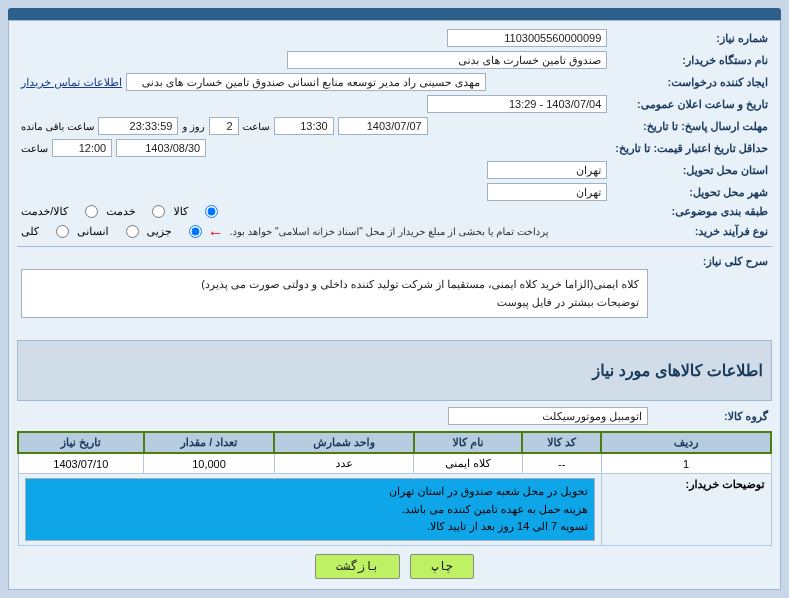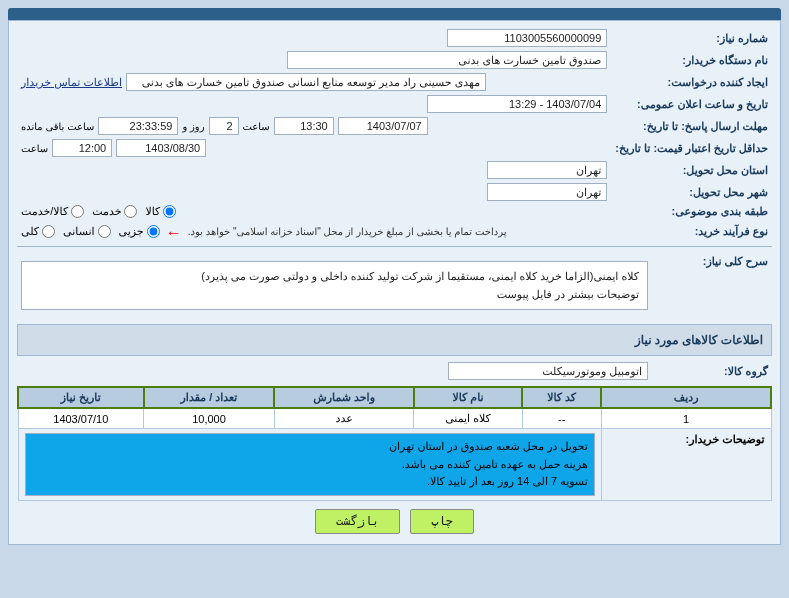--- a/index.html
+++ b/index.html
@@ -69,31 +69,31 @@
     }
     .blue-link {
       color: #1a3a8a;
       text-decoration: underline;
       cursor: pointer;
       font-size: 11px;
     }
     .section-title {
       background: #d0dde8;
       border: 1px solid #a0b8d0;
-      padding: 8px 8px;
+      padding: 20px 8px;
       font-weight: bold;
-      font-size: 12px;
+      font-size: 16px;
       color: #1a3a5c;
       margin: 4px 0;
     }
     .note-box {
       background: white;
       border: 1px solid #a0b0c0;
       padding: 6px 8px;
-      margin: 8px 0;
+      margin: 16px 0;
       text-align: right;
       font-size: 11px;
       color: #222;
       line-height: 1.6;
     }
     .product-table {
       width: 100%;
       border-collapse: collapse;
       margin: 4px 0;
       font-size: 11px;
@@ -128,21 +128,21 @@
     }
     .radio-group {
       display: flex;
       gap: 8px;
       flex-direction: row-reverse;
       align-items: center;
     }
     .radio-item {
       display: flex;
       align-items: center;
-      gap: 3px;
+      gap: 17px;
       flex-direction: row-reverse;
     }
     .btn-group {
       display: flex;
       justify-content: center;
       gap: 10px;
       margin: 8px 0 4px;
     }
     .btn {
       padding: 4px 20px;

